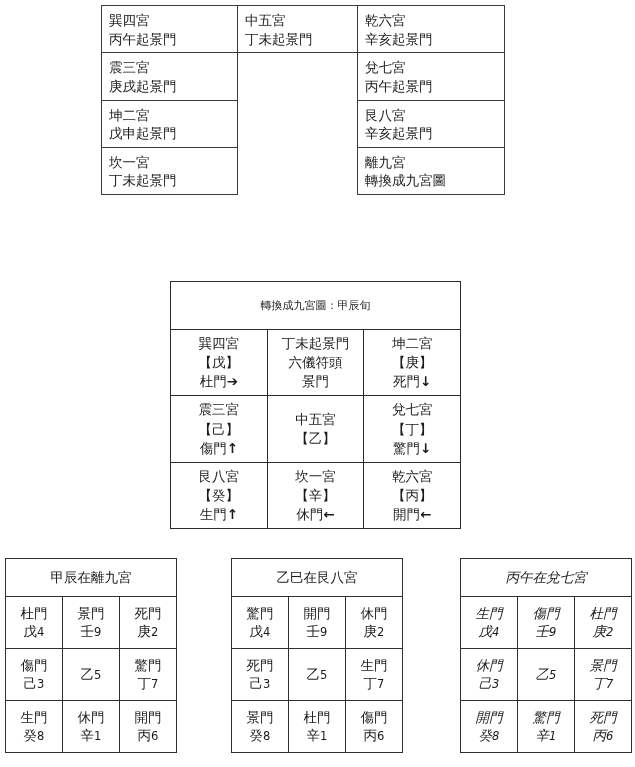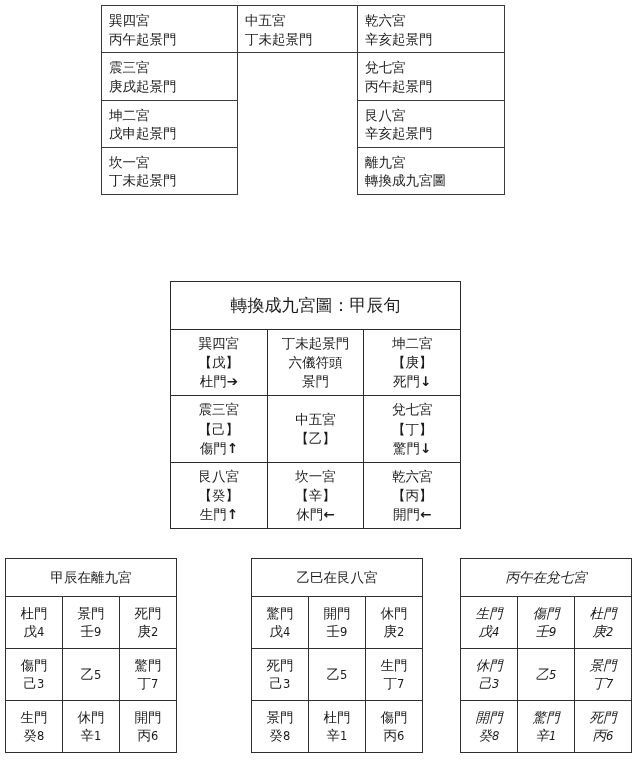--- a/index.html
+++ b/index.html
@@ -55,39 +55,39 @@
     border: 1px solid #2b2b2b;
     text-align: center;
     font-size: 13.5px;
     line-height: 1.42;
     padding: 4px 2px 4px 2px;
     box-sizing: border-box;
     width: 97px;
   }
   #mid-table td.mid-title {
     height: 48px;
-    font-size: 17px;
+    font-size: 11px;
     vertical-align: middle;
     padding: 0 4px;
   }
   #mid-table td.gong {
     height: 58px;
     vertical-align: middle;
   }
   .m-line { display: block; white-space: nowrap; }
   .arrow { font-family: "DejaVu Sans", sans-serif; font-weight: bold; }
 
   
   .bot-wrap {
     position: absolute;
     top: 558px;
     width: 200px;
   }
   #bot-0 { left: 5px; }
-  #bot-1 { left: 231px; margin-left: 20px; }
+  #bot-1 { left: 231px; }
   #bot-2 { left: 460px; font-style: italic; }
 
   .bot-table {
     width: 172px;
     border-collapse: collapse;
     table-layout: fixed;
   }
   .bot-table td {
     border: 1px solid #2f2f2f;
     text-align: center;

